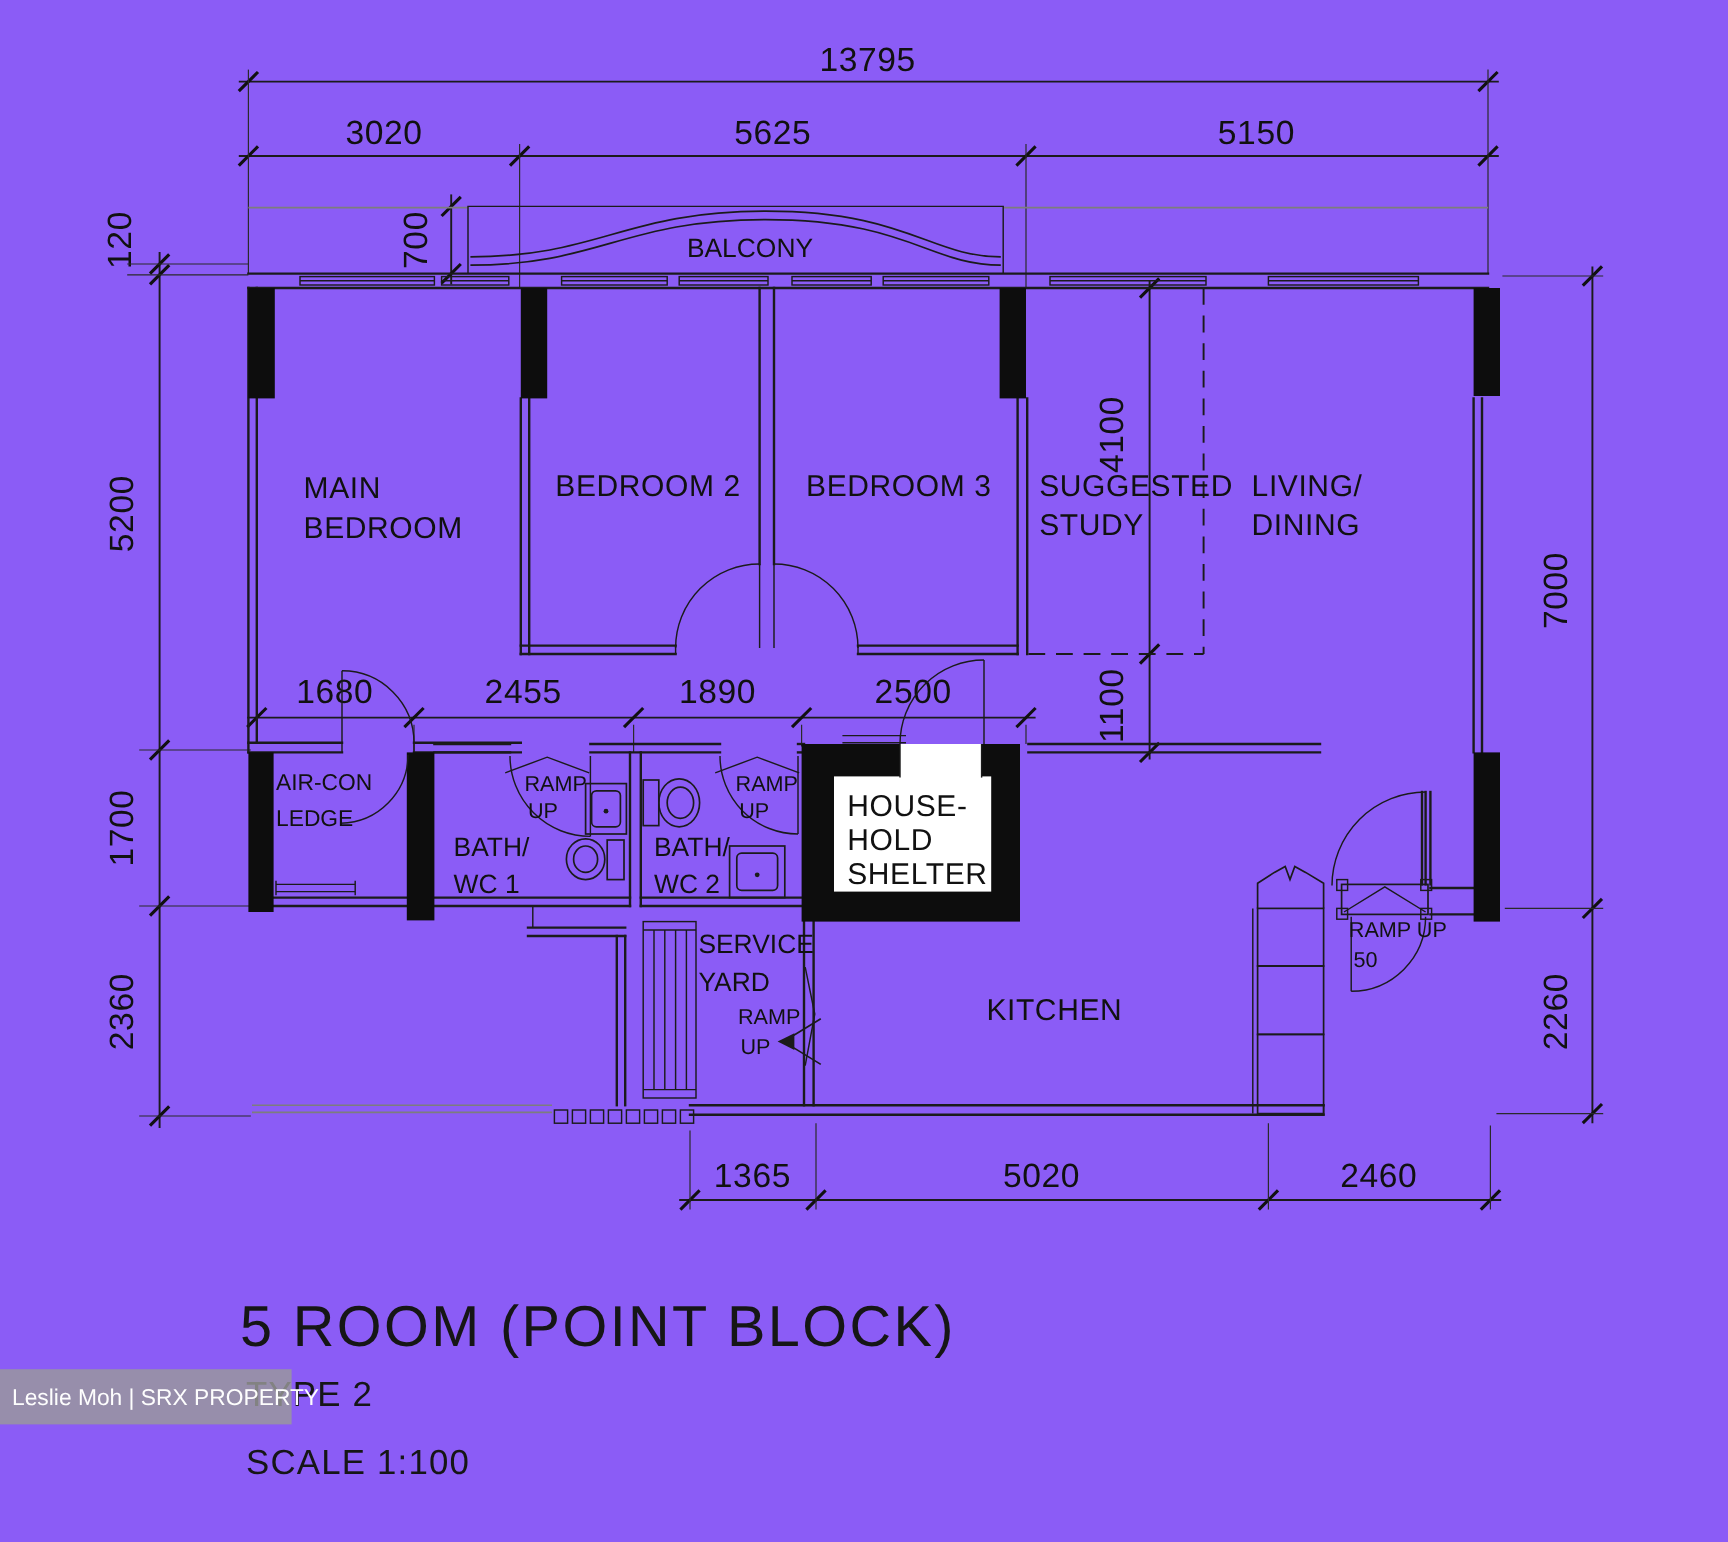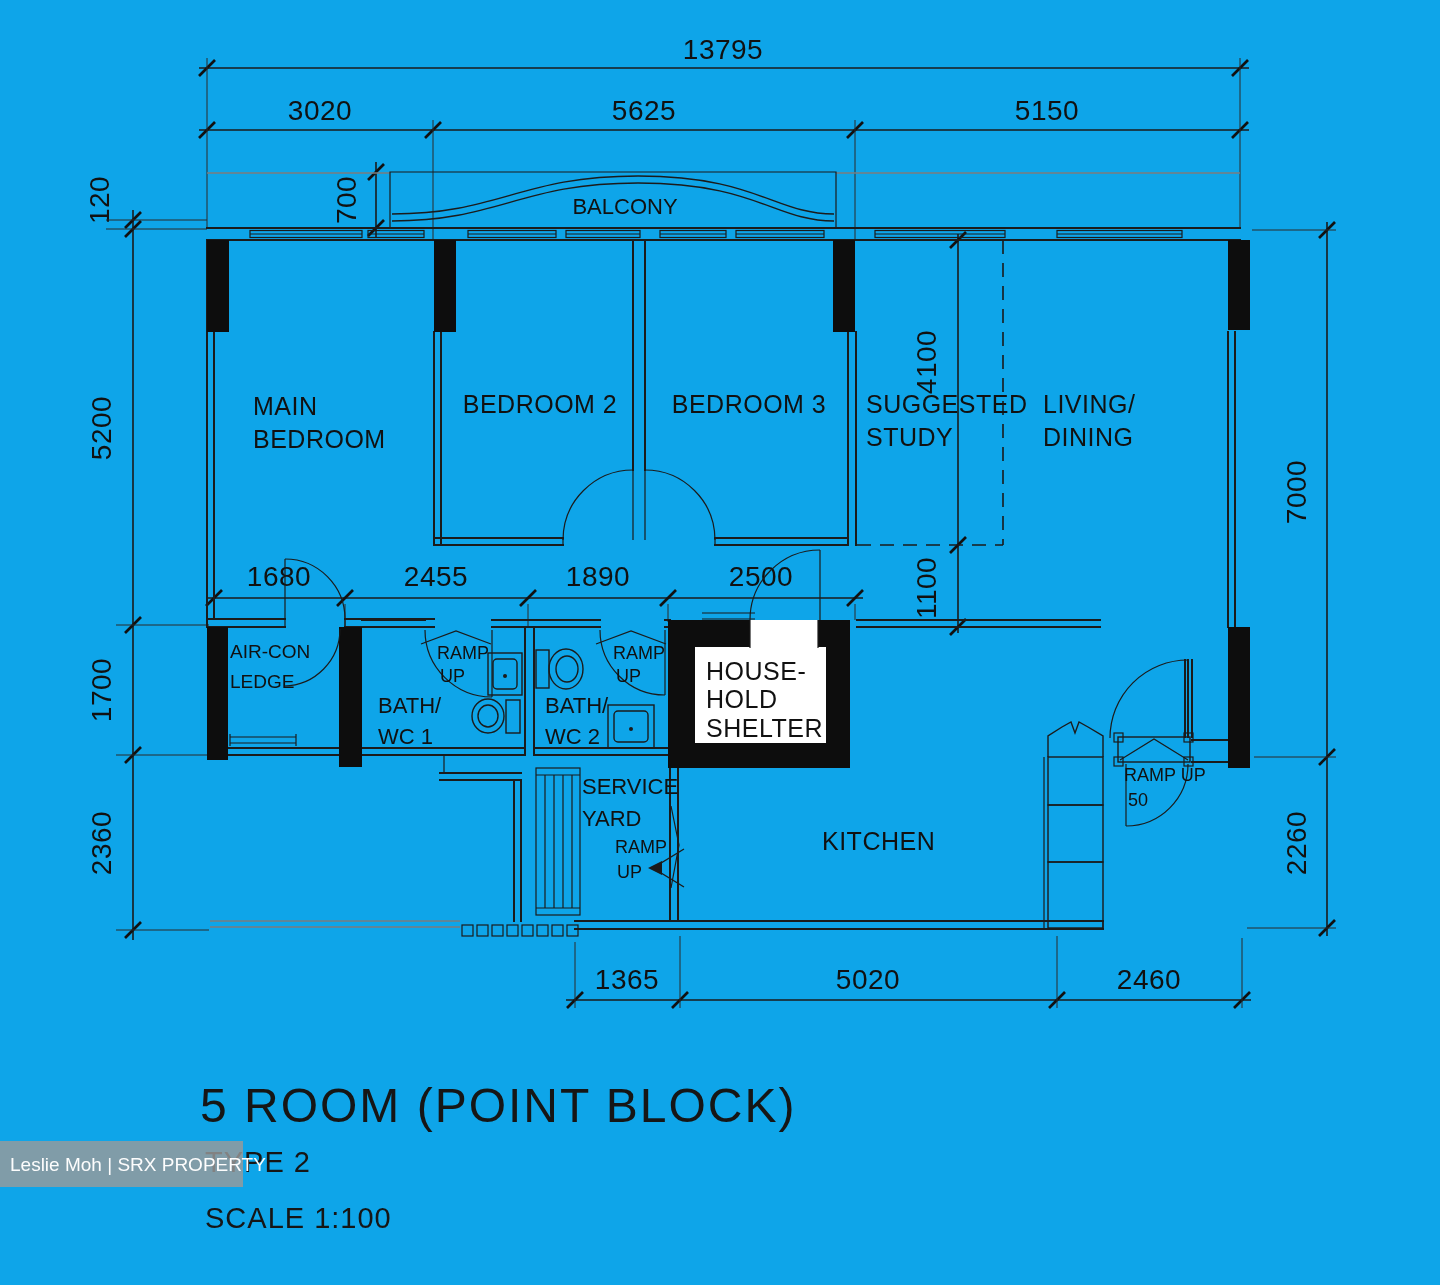--- a/index.html
+++ b/index.html
@@ -1,16 +1,16 @@
 <!DOCTYPE html>
 <html><head>
 <meta charset="utf-8">
 <style>
   html,body{margin:0;padding:0;background:#fff;}
-  #stage{position:relative;width:1440px;height:1285px;background:#0ea5e9;font-family:"Liberation Sans",sans-serif;}
+  #stage{position:relative;width:1440px;height:1285px;background:#8b5cf6;font-family:"Liberation Sans",sans-serif;}
   svg{display:block}
   .wall{stroke:#1b1b1b;stroke-width:2;fill:none;stroke-linecap:square}
   .thin{stroke:#1b1b1b;stroke-width:1.2;fill:none}
   .lt{stroke:#7d7d7d;stroke-width:1.3;fill:none}
   .dim{stroke:#1b1b1b;stroke-width:1.6;fill:none}
   .ext{stroke:#2a2a2a;stroke-width:1;fill:none}
   .t{stroke:#111;stroke-width:2.6;fill:none}
   .dash{stroke:#1b1b1b;stroke-width:1.6;fill:none;stroke-dasharray:14 9}
   .fix{stroke:#1b1b1b;stroke-width:1.4;fill:none}
   .blk{fill:#0d0d0d;stroke:none}

